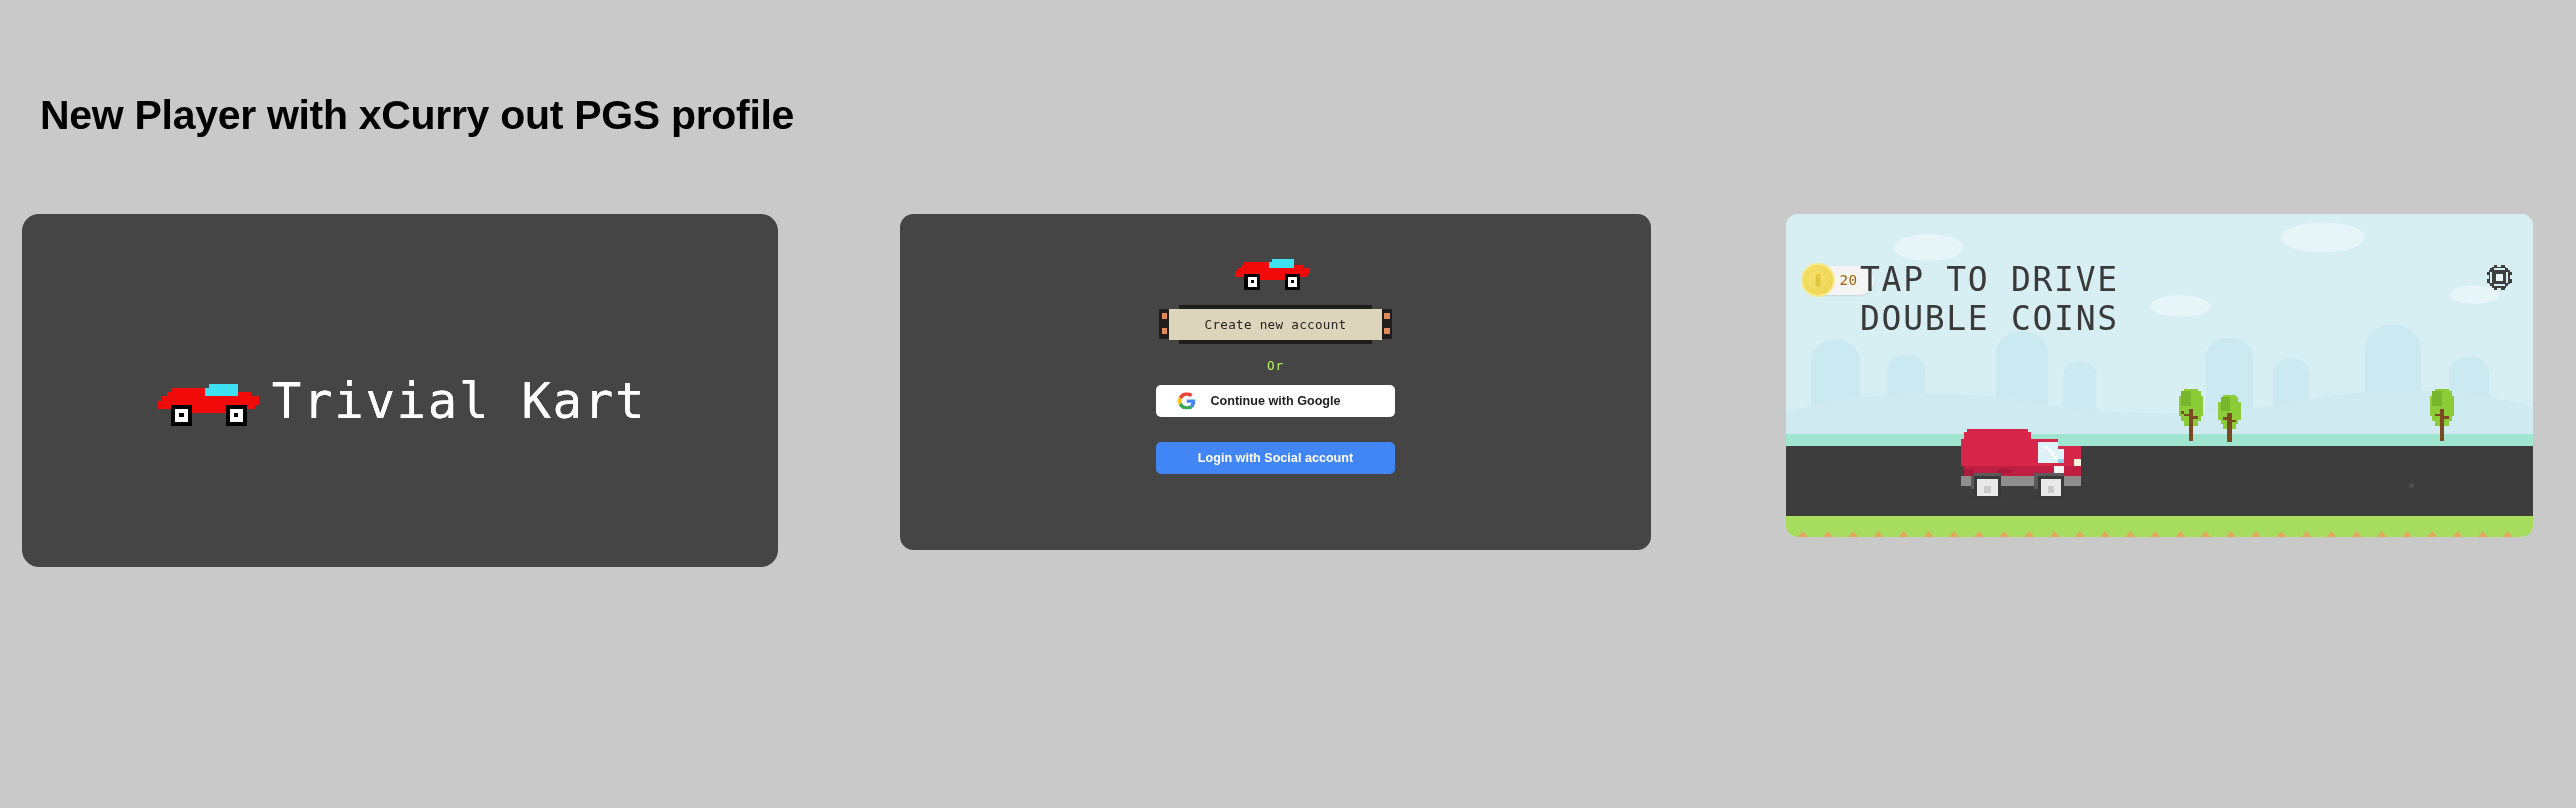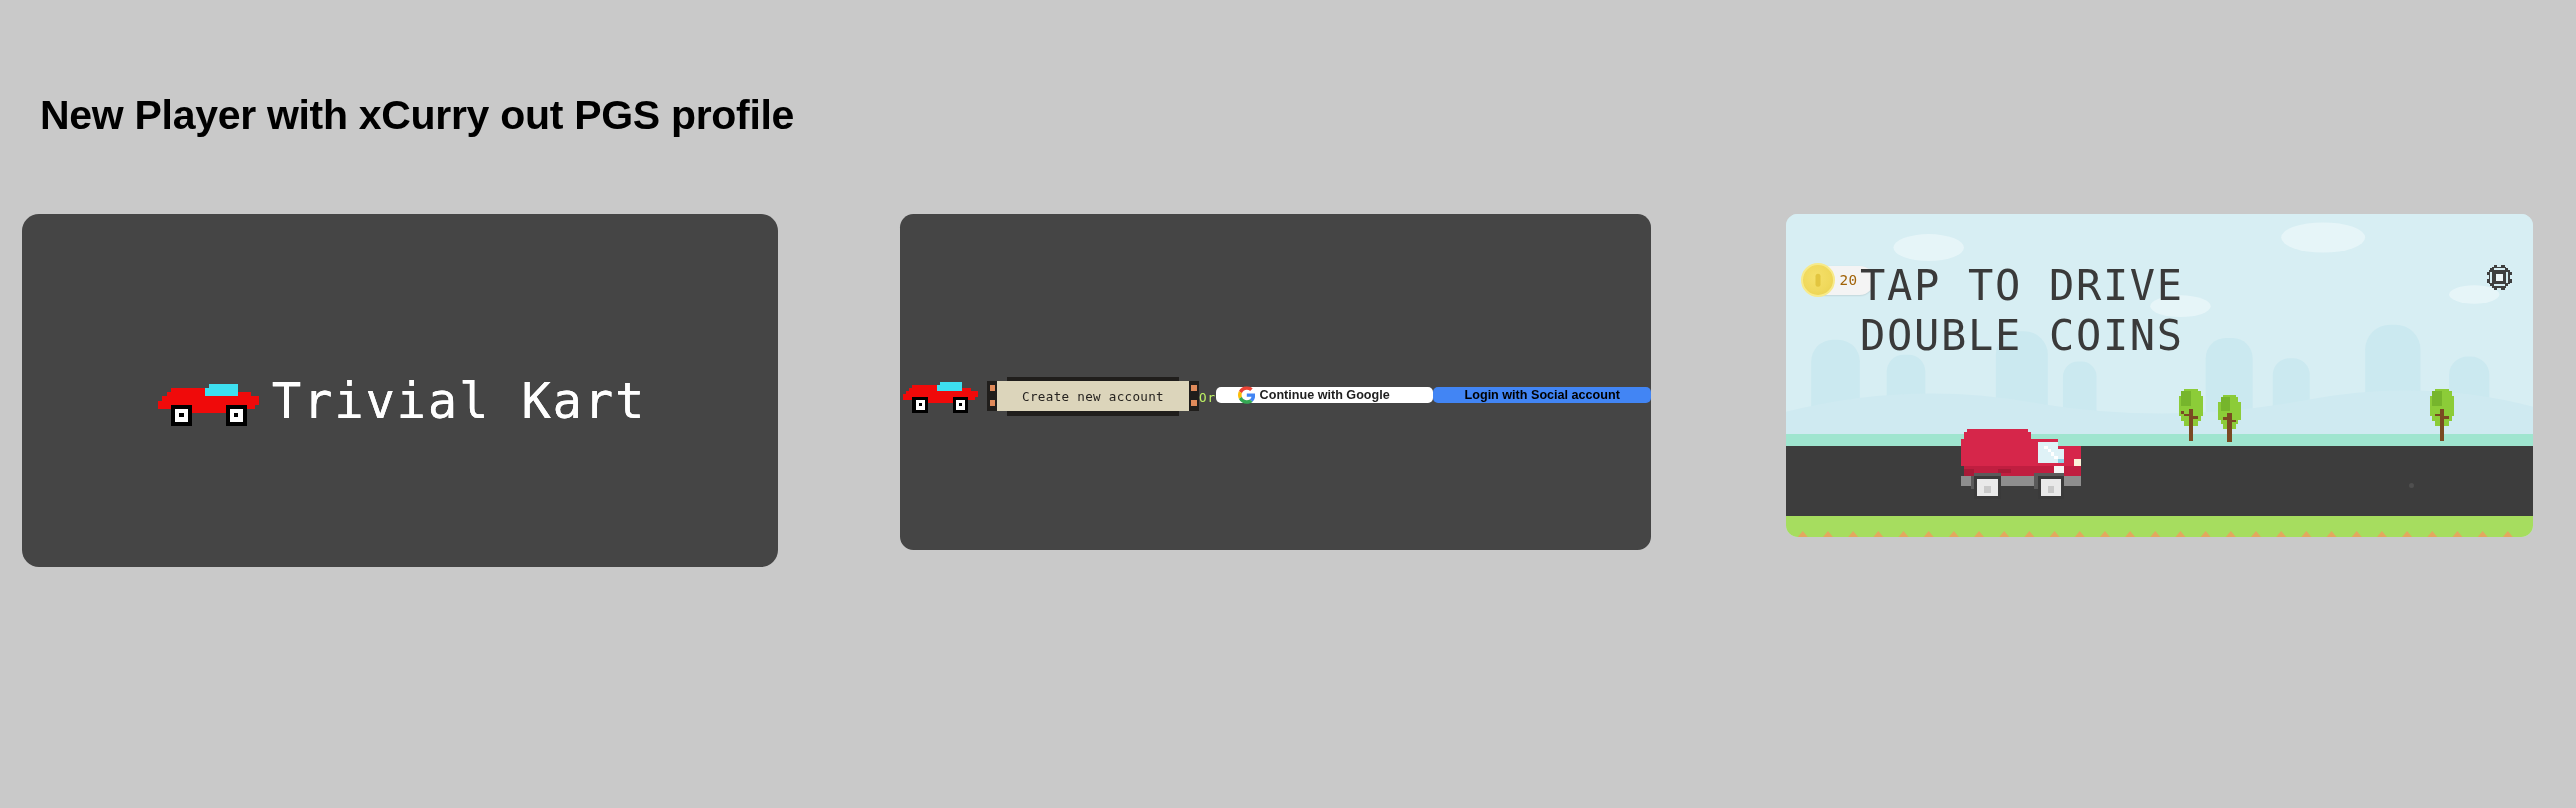--- a/index.html
+++ b/index.html
@@ -77,21 +77,21 @@
     text-shadow: 0 0 0 #fff;
   }
 
   
   #card-iga {
     width: 751px;
     height: 336px;
     background: #454545;
     border-radius: 13.4px;
     display: flex;
-    flex-direction: row;
+    flex-direction: column;
     align-items: center;
     padding-top: 35px;
   }
 
   #iga-car { margin-bottom: 11.8px; }
 
   
   #btn-create {
     position: relative;
     width: 233px;
@@ -144,45 +144,45 @@
   #iga-or {
     font-family: "DejaVu Sans Mono", monospace;
     font-size: 12.6px;
     color: #bef264;
     margin: 7.6px 0 11.8px 0;
     letter-spacing: 0.8px;
   }
 
   .auth-btn {
     width: 239px;
-    height: 16px;
+    height: 32px;
     border-radius: 5px;
     display: flex;
     align-items: center;
     justify-content: center;
     font-size: 12.6px;
     font-weight: bold;
     cursor: pointer;
-    margin-bottom: 9px;
+    margin-bottom: 25px;
   }
   #btn-google {
     background: #ffffff;
     color: #1f1f1f;
     position: relative;
   }
   #btn-google .g-logo {
     position: absolute;
     left: 22px;
     top: 50%;
     transform: translateY(-50%);
     width: 17.6px; height: 17.6px;
   }
   #btn-social {
     background: #4285f4;
-    color: #000000;
+    color: #ffffff;
   }
 
   
   #card-game {
     width: 747px;
     height: 323px;
     border-radius: 11.8px;
     position: relative;
     overflow: hidden;
     background: linear-gradient(180deg,#d4edf2 0%, #d9eef3 48%, #cfe9f0 62%, #cfe9f0 100%);
@@ -296,21 +296,21 @@
     color: #a16207;
     letter-spacing: 0.4px;
   }
 
   
   #game-text {
     position: absolute;
     left: 74px;
     top: 47px;
     font-family: "DejaVu Sans Mono", monospace;
-    font-size: 42px;
+    font-size: 33px;
     color: #3a3a3a;
     line-height: 1.18;
     letter-spacing: 1.7px;
     white-space: pre-line;
   }
 
   
   #gear-btn {
     position: absolute;
     right: 20px;

